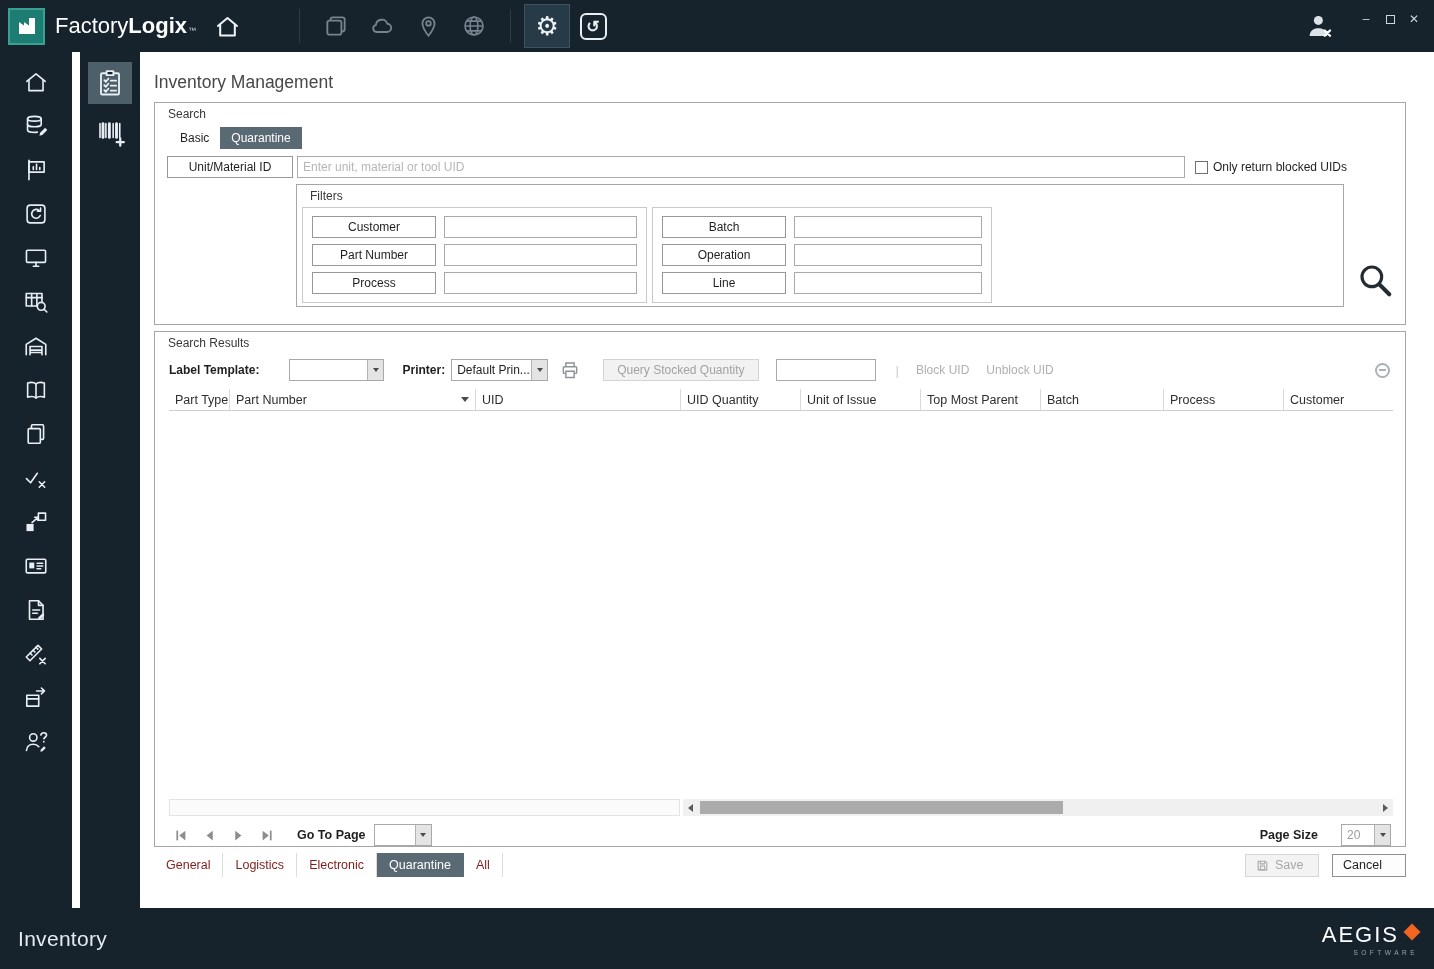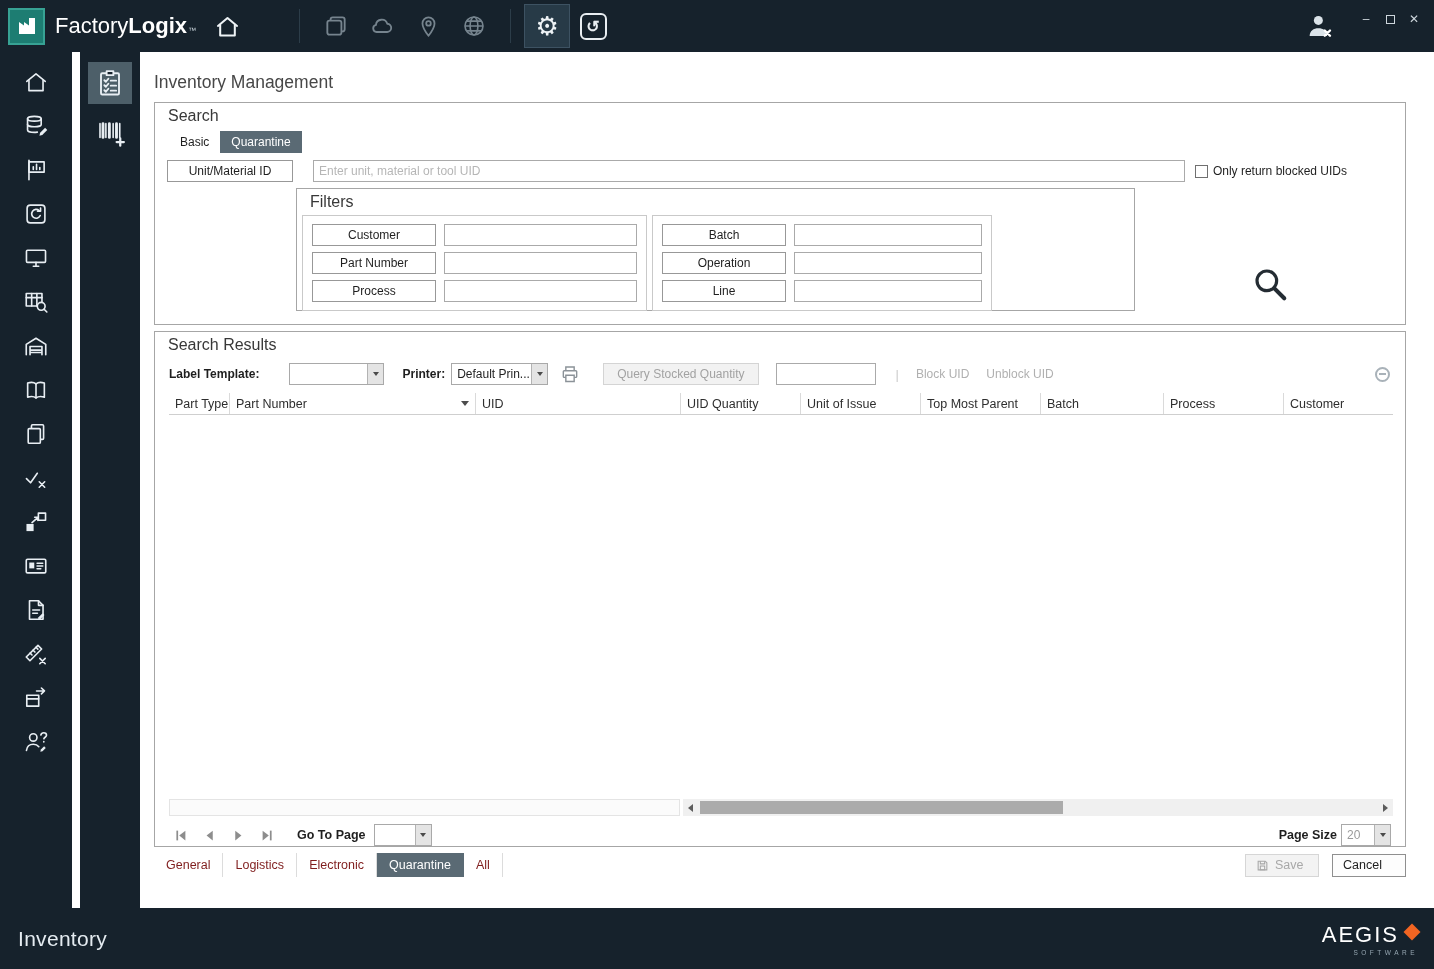--- a/index.html
+++ b/index.html
@@ -31,37 +31,37 @@
   .sb-item svg,.sub-item svg{stroke:#e8eef3;fill:none;stroke-width:1.5;stroke-linecap:round;stroke-linejoin:round}
   .vgap{width:8px;background:#fff;flex:none}
   .subbar{width:60px;background:#16222c;display:flex;flex-direction:column;align-items:center;padding-top:10px;gap:8px;flex:none}
   .sub-item{width:44px;height:42px;display:flex;align-items:center;justify-content:center}
   .sub-item.active{background:#4d5f69}
 
   
   .main{flex:1;min-width:0;background:#fff;padding:20px 28px 16px 14px;display:flex;flex-direction:column}
   .page-title{font-size:17.5px;font-weight:400;color:#474747;margin-bottom:9px}
   .groupbox{border:1px solid #a6a6a6;background:#fff}
-  .gb-title{font-size:16px;color:#383838;padding:4px 0 0 13px}
+  .gb-title{font-size:12px;color:#383838;padding:4px 0 0 13px}
 
   
   .search-gb{height:223px;flex:none}
   .search-tabs{display:flex;margin:6px 0 0 14px}
   .stab{font-size:12px;padding:4px 11px;color:#1f1f1f}
   .stab.active{background:#5a6a74;color:#fff}
   .unit-row{display:flex;align-items:center;margin:7px 58px 0 12px}
   .lbtn{height:22px;background:#fff;border:1px solid #989898;font-size:12px;color:#1f1f1f;display:flex;align-items:center;justify-content:center;font-family:inherit;flex:none}
   .unit-btn{width:126px}
   .tinput{height:22px;border:1px solid #aaa;font-size:12px;padding:0 5px;font-family:inherit;color:#1f1f1f;background:#fff;outline:none}
   .tinput::placeholder{color:#b6b6b6}
-  .unit-input{flex:1;margin-left:20px}
+  .unit-input{flex:1;margin-left:4px}
   .chk{display:flex;align-items:center;gap:5px;margin-left:10px;font-size:12px;white-space:nowrap}
   .checkbox{width:13px;height:13px;border:1px solid #707070;background:#fff;flex:none}
   .filters-row{display:flex;margin:6px 0 0 141px}
-  .filters-gb{width:839px;height:123px;flex:none}
+  .filters-gb{width:1048px;height:123px;flex:none}
   .fcols{display:flex;gap:5px;margin:4px 5px 0 5px}
   .fsec{border:1px solid #c9c9c9;padding:8px 9px;display:flex;flex-direction:column;gap:6px}
   .fsec1{width:345px}.fsec2{width:340px}.fsec3{flex:1}
   .frow{display:flex;align-items:center;gap:8px}
   .flabel{width:124px}
   .frow .tinput{flex:1;min-width:0}
   .ws-btn{width:122px}
   .tl-label{font-size:12px;font-weight:700;white-space:nowrap}
   .combo{height:22px;border:1px solid #a9a9a9;background:#fff;display:flex;align-items:stretch}
   .combo-val{flex:1;font-size:12px;display:flex;align-items:center;padding:0 5px;white-space:nowrap;overflow:hidden}
@@ -98,21 +98,21 @@
   .hscroll{flex:1;background:#f0f0f0;display:flex;align-items:center}
   .harrow{width:15px;height:100%;display:flex;align-items:center;justify-content:center;flex:none}
   .tri-l{width:0;height:0;border-top:4px solid transparent;border-bottom:4px solid transparent;border-right:5px solid #5c5c5c}
   .tri-r{width:0;height:0;border-top:4px solid transparent;border-bottom:4px solid transparent;border-left:5px solid #5c5c5c}
   .hthumb{width:363px;height:13px;background:#ababab;margin-left:2px}
 
   .pager{margin:8px 14px 0 14px;display:flex;align-items:center;flex:none}
   .pgbtn{width:22px;height:16px;display:flex;align-items:center;justify-content:center;margin-right:7px}
   .goto-lbl{font-size:12.5px;font-weight:700;margin:0 8px 0 12px;white-space:nowrap}
   .goto-combo{width:58px}
-  .ps-wrap{margin-left:auto;display:flex;align-items:center;gap:4px}
+  .ps-wrap{margin-left:auto;display:flex;align-items:center;gap:23px}
   .ps-lbl{font-size:12.5px;font-weight:700}
   .ps-combo{width:50px}
 
   
   .bottom-row{display:flex;align-items:center;margin-top:6px;flex:none}
   .btabs{display:flex;align-items:stretch;height:24px}
   .btab{display:flex;align-items:center;padding:0 12px;font-size:12.5px;color:#7f1d1d;border-right:1px solid #dcdcdc}
   .btab.active{background:#5a6a74;color:#fff;border-right-color:#5a6a74}
   .actions{margin-left:auto;display:flex;gap:13px}
   .abtn{height:23px;min-width:74px;display:flex;align-items:center;gap:6px;font-size:12.5px;font-family:inherit;padding:0 10px}

